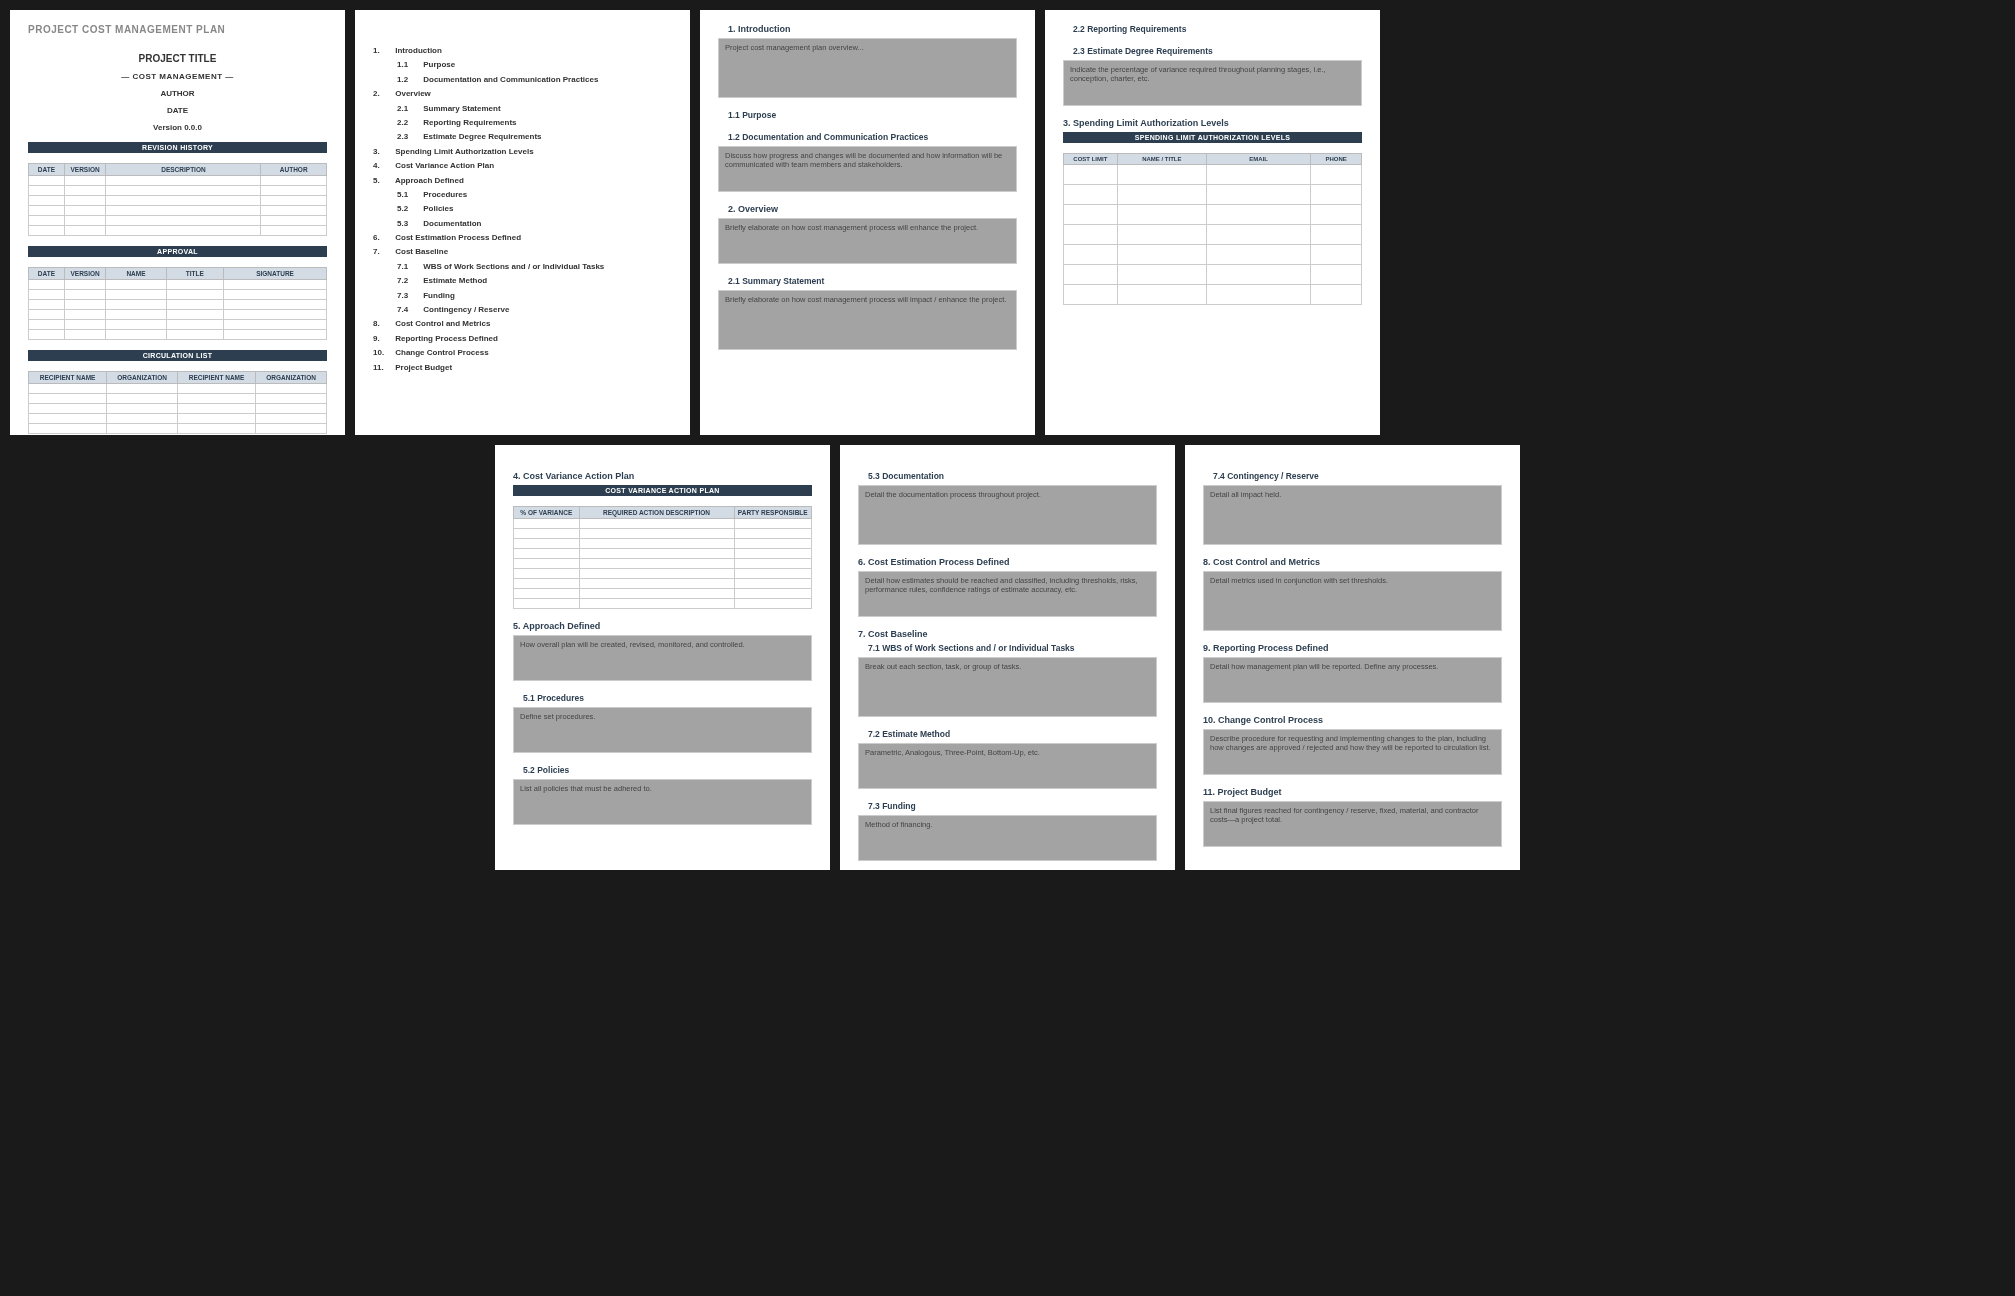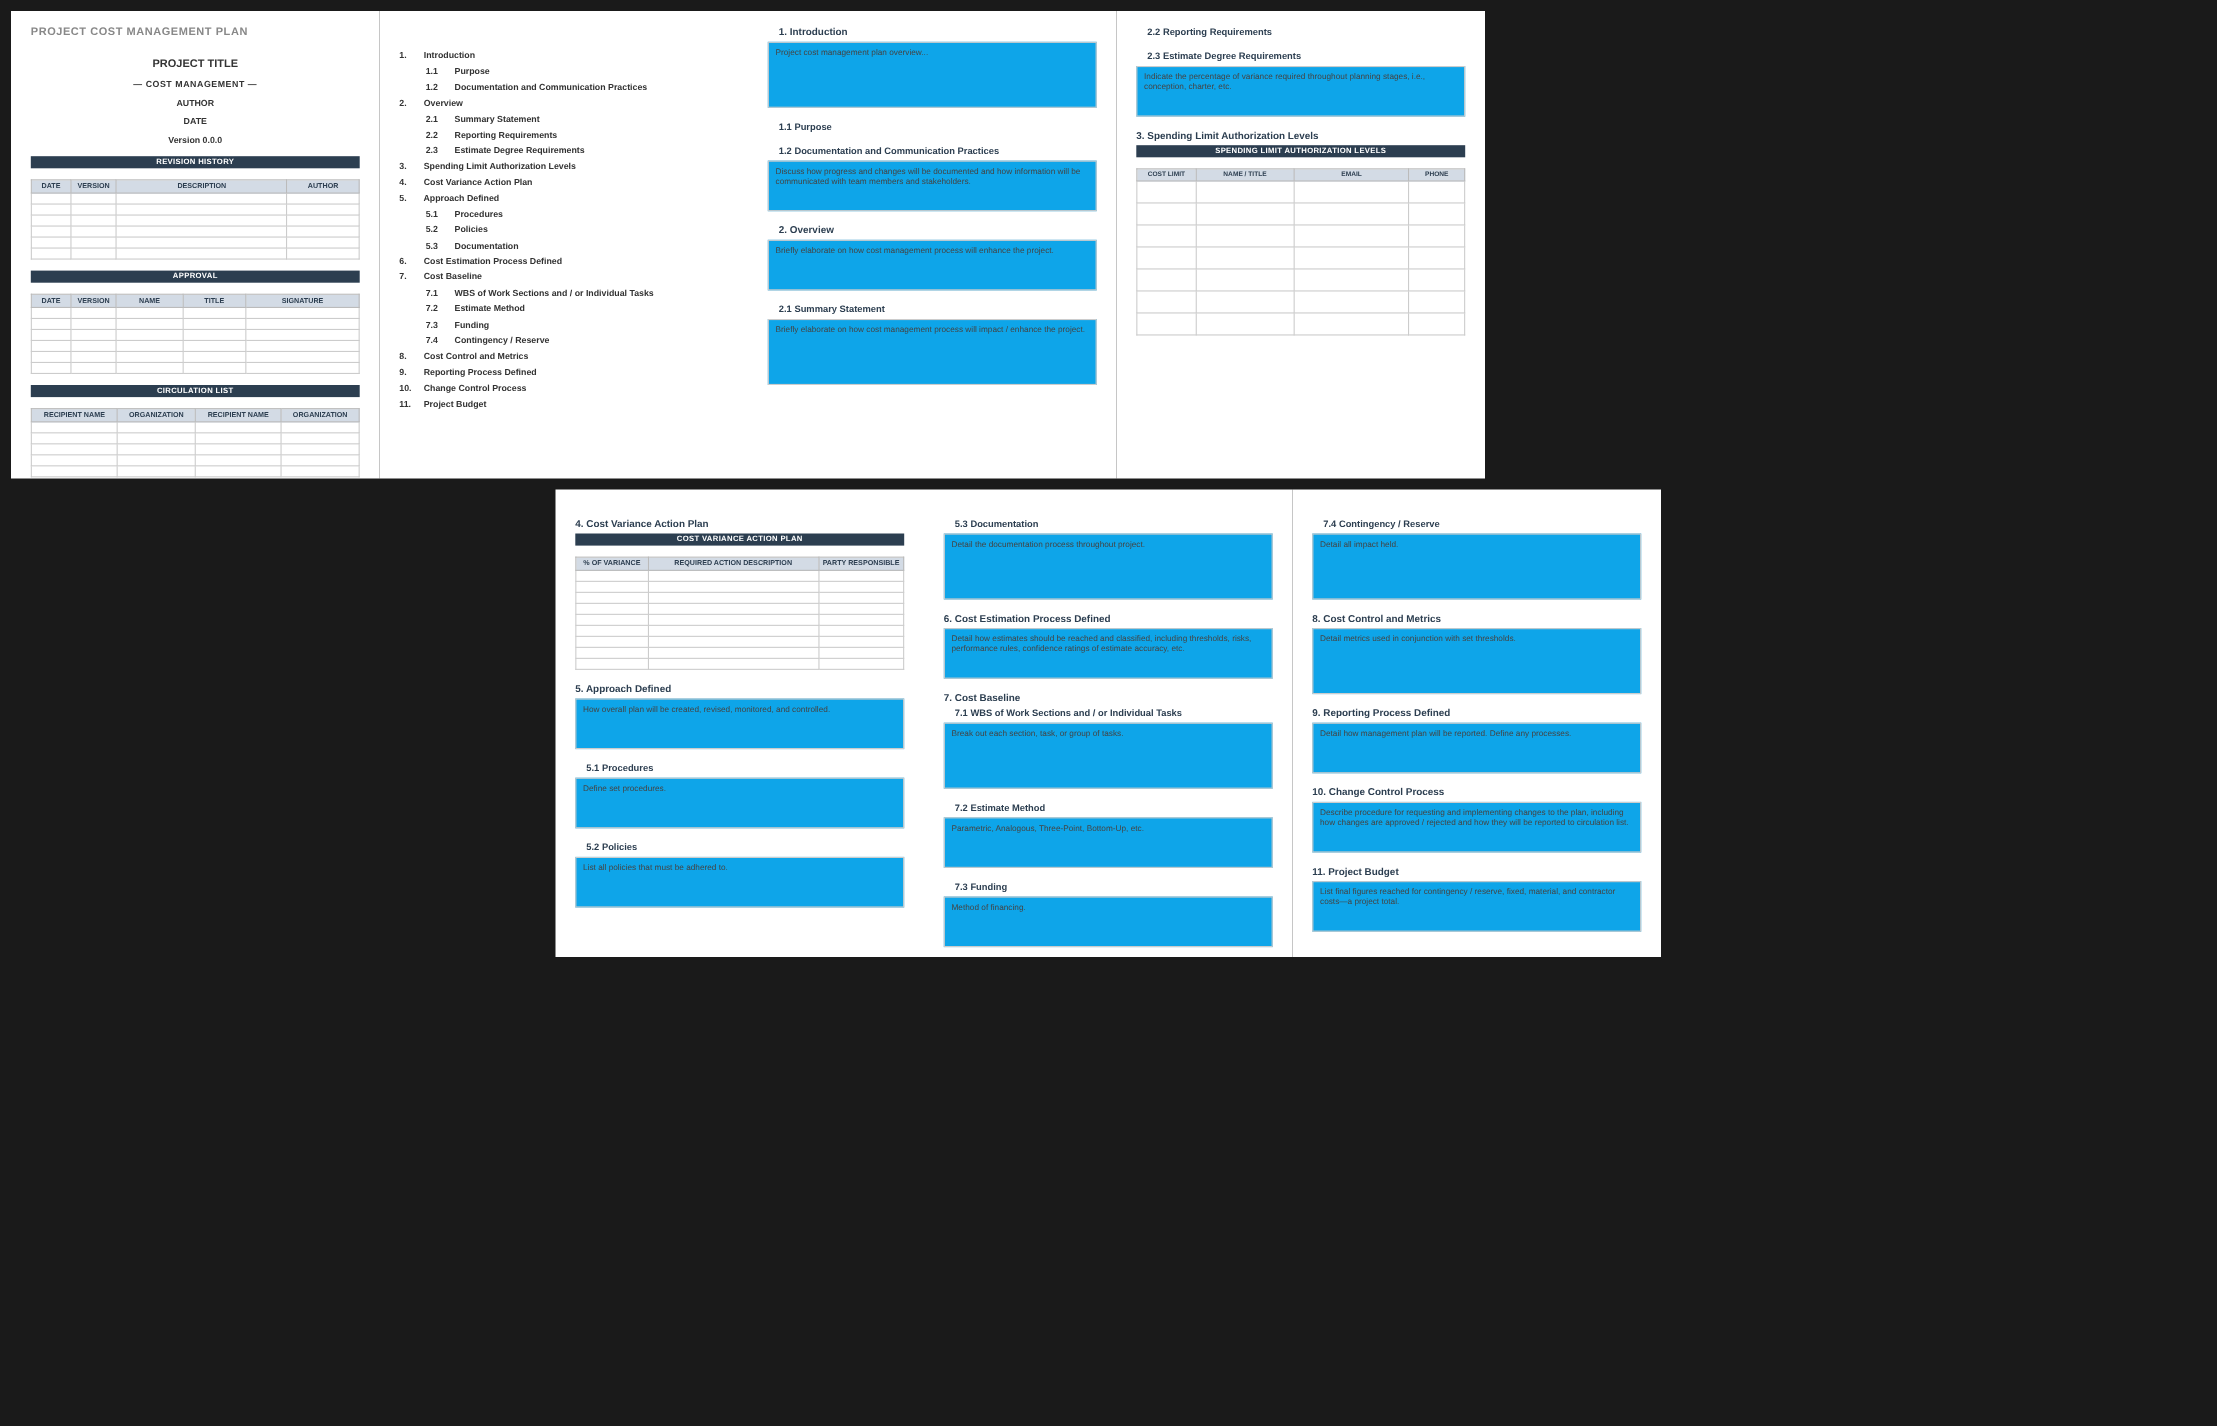--- a/index.html
+++ b/index.html
@@ -9,21 +9,21 @@
     font-size: 8px;
     color: #333;
     padding: 10px;
   }
   .canvas {
     width: 1995px;
     margin: 0 auto;
   }
   .row {
     display: flex;
-    gap: 0;
+    gap: 10px;
     margin-bottom: 10px;
   }
   .row1 { justify-content: flex-start; }
   .row2 { justify-content: center; }
   .page {
     background: #fff;
     width: 335px;
     height: 425px;
     padding: 14px 18px;
     position: relative;
@@ -100,21 +100,21 @@
   .sec-sub {
     font-size: 8.5px;
     font-weight: 800;
     color: #2c3e50;
     margin-top: 12px;
     margin-bottom: 4px;
     padding-left: 10px;
   }
   .box {
     border: 1px solid #ccc;
-    background: #0ea5e9;
+    background: #a3a3a3;
     padding: 4px 6px;
     font-size: 7.5px;
     color: #444;
     min-height: 56px;
   }
   .box.sm { min-height: 46px; }
   .box.md { min-height: 60px; }
   .spending th, .spending td { font-size: 6px; }
 </style>
 </head>

